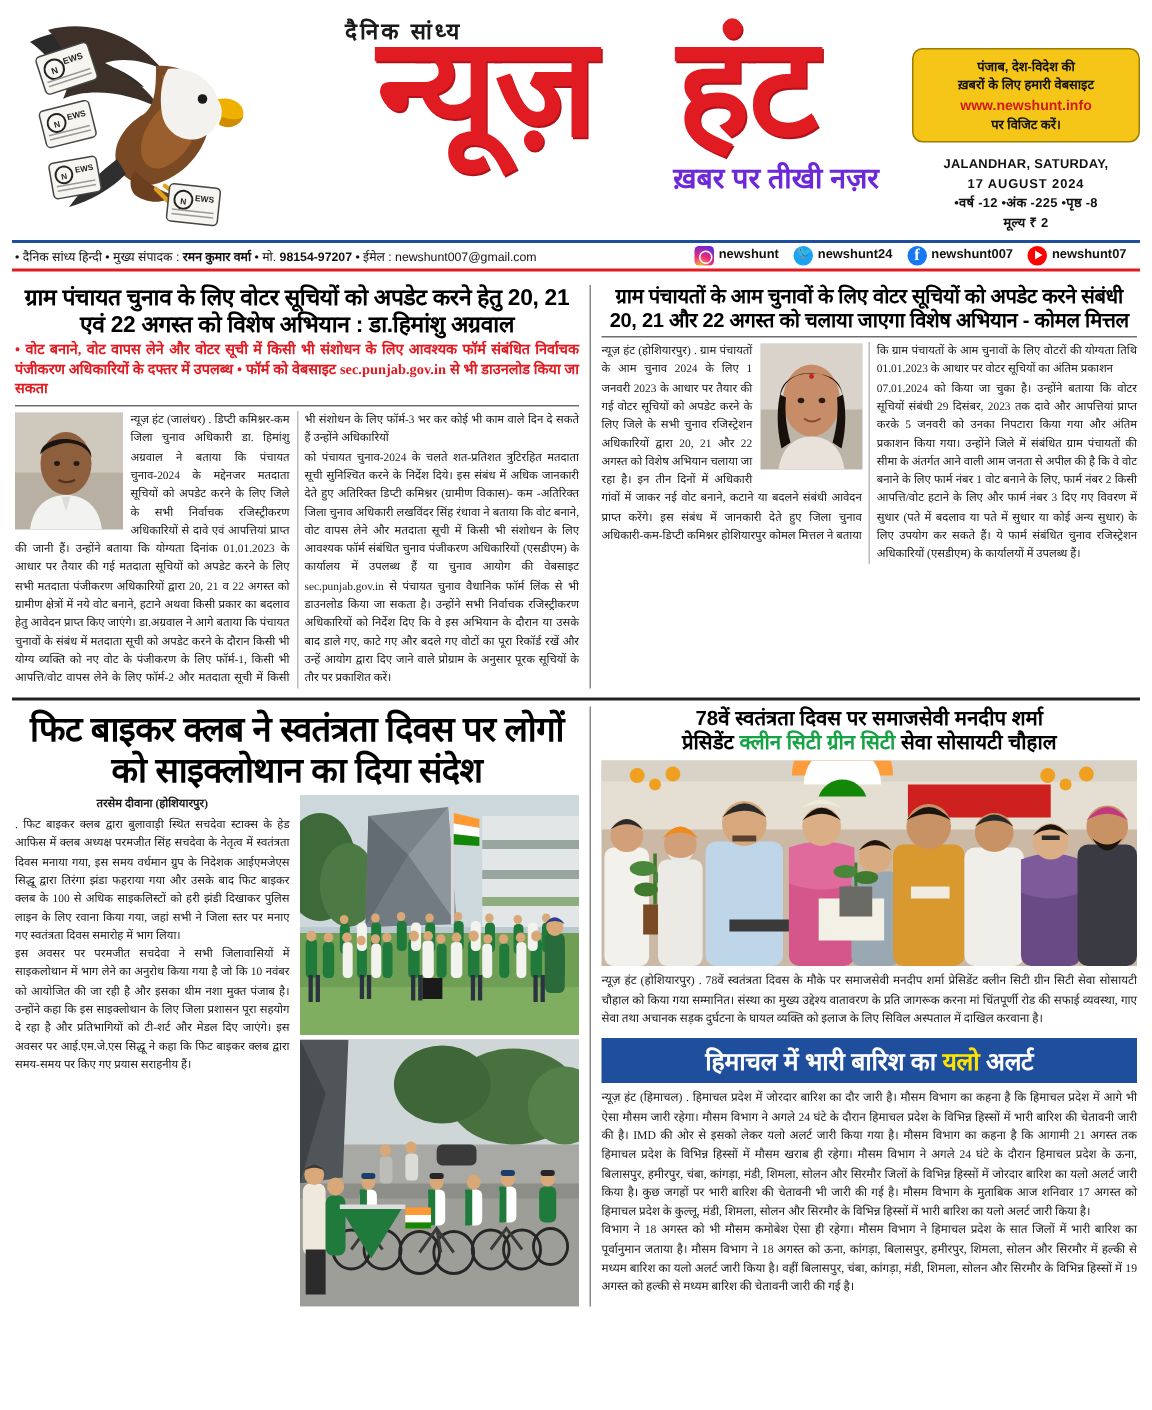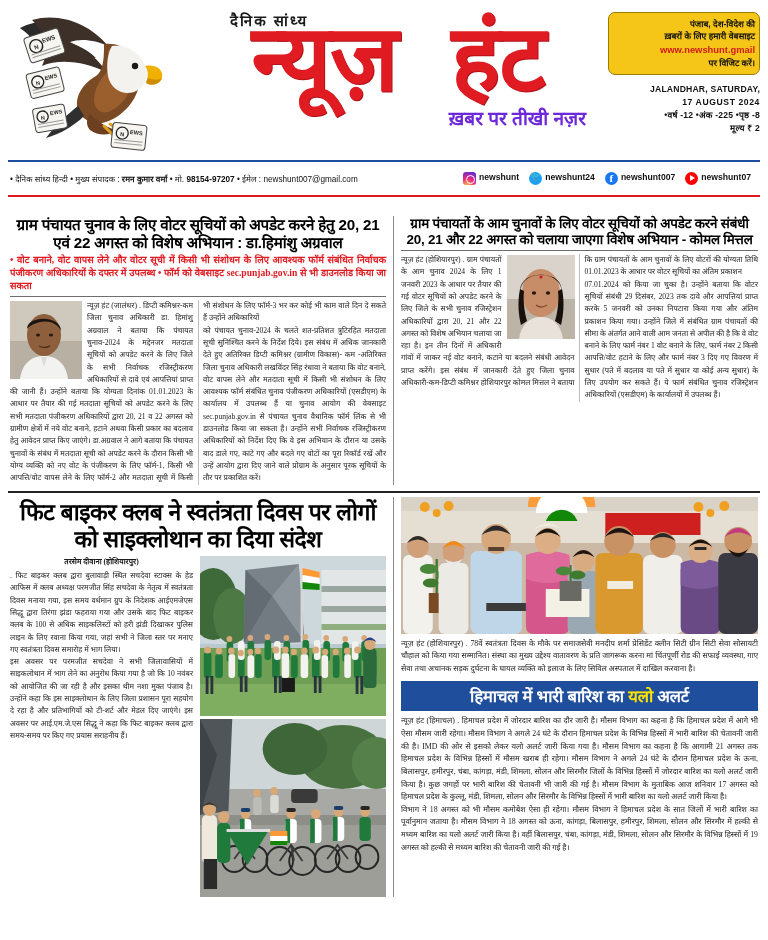--- a/index.html
+++ b/index.html
@@ -61,22 +61,22 @@
     font-family: "Liberation Sans", sans-serif;
     font-size: 19px;
     font-weight: 700;
     color: #6d28d9;
     margin: -4px 0 0 0;
     text-align: right;
     padding-right: 22px;
   }
   .info-block {
     flex: 0 0 152px;
-    padding-top: 12px;
-    text-align: right;
+    padding-top: 32px;
+    text-align: center;
   }
   .web-box {
     background: #f5c518;
     border: 1px solid #9a7c00;
     border-radius: 7px;
     padding: 5px 4px 5px 4px;
     font-family: "Liberation Sans", sans-serif;
     font-size: 8.6px;
     font-weight: 700;
     line-height: 1.45;
@@ -93,21 +93,21 @@
     letter-spacing: 0.2px;
   }
   .pubinfo .line2 { letter-spacing: 0.6px; }
 
   
   .strap-wrap { margin-top: 2px; }
   .rule-blue { height: 2px; background: #1f4f9c; }
   .rule-red { height: 2px; background: #e01b22; margin-top: 1px; }
   .strap {
     display: flex; align-items: center;
-    height: 32px;
+    height: 16px;
     font-family: "Liberation Sans", sans-serif;
     font-size: 8.2px;
     gap: 4px;
     padding: 1px 2px;
   }
   .strap-left { flex: 1 1 auto; white-space: nowrap; color: #111; }
   .strap-left b { font-weight: 700; }
   .social { display: flex; align-items: flex-start; gap: 3px; font-size: 8.6px; font-weight: 700; }
   .soc-ico {
     width: 13px; height: 13px; border-radius: 3px;
@@ -120,21 +120,21 @@
   .soc-yt { background: #ff0000; border-radius: 50%; }
   .soc-yt:after { content:""; position:absolute; left:5px; top:3.2px; border-left:5px solid #fff; border-top:3.2px solid transparent; border-bottom:3.2px solid transparent; }
   .soc-tw:after { content:"\1F426"; position:absolute; left:1.5px; top:-1px; font-size:9px; color:#fff; }
   .soc-label { margin-right: 7px; }
 
   
   .hr-thin { height: 1px; background: #6e6e6e; margin: 3px 0; }
   .hr-med { height: 2px; background: #222; margin: 3px 0; }
 
   
-  .lead { display: flex; gap: 0; margin-top: 19px; }
+  .lead { display: flex; gap: 0; margin-top: 9px; }
   .lead-col { padding: 0 7px; }
   .lead-left { flex: 0 0 386px; border-right: 1px solid #8a8a8a; padding-left: 2px; }
   .lead-right { flex: 1 1 auto; padding-right: 2px; }
   h1.head {
     font-family: "Liberation Sans", sans-serif;
     font-weight: 700;
     color: #000;
     margin: 0 0 3px 0;
     line-height: 1.16;
     text-align: center;
@@ -291,21 +291,21 @@
     <div class="title-block">
       <div class="kicker">दैनिक सांध्य</div>
       <div class="logo-word">न्यूज़ हंट</div>
       <div class="tagline">ख़बर पर तीखी नज़र</div>
     </div>
 
     <div class="info-block">
       <div class="web-box">
         <div>पंजाब, देश-विदेश की</div>
         <div>ख़बरों के लिए हमारी वेबसाइट</div>
-        <div class="url">www.newshunt.gmail</div>
+        <div class="url">www.newshunt.info</div>
         <div>पर विजिट करें।</div>
       </div>
       <div class="pubinfo">
         <div>JALANDHAR, SATURDAY,</div>
         <div class="line2">17 AUGUST 2024</div>
         <div>•वर्ष -12  •अंक -225  •पृष्ठ -8</div>
         <div>मूल्य ₹ 2</div>
       </div>
     </div>
   </div>
@@ -580,20 +580,24 @@
               </g>
             </svg>
           </div>
         </div>
       </div>
     </div>
 
     <div class="mid-right">
 
       <div>
+        <h3 class="head3">
+          <span>78वें स्वतंत्रता दिवस पर समाजसेवी मनदीप शर्मा</span><br>
+          <span>प्रेसिडेंट </span><span class="green">क्लीन सिटी ग्रीन सिटी</span><span> सेवा सोसायटी चौहाल</span>
+        </h3>
 
         <div class="photo" style="height:137px;margin-bottom:4px;">
           <svg width="100%" height="137" viewBox="0 0 360 137" preserveAspectRatio="none">
             <rect width="360" height="137" fill="#cbb9a6"></rect>
 
             <rect x="0" y="0" width="360" height="46" fill="#e4ded3"></rect>
             <path d="M0 0 H360 V14 H0 Z" fill="#d9d2c6"></path>
 
             <g fill="#f0a020">
               <circle cx="24" cy="10" r="5"></circle>

